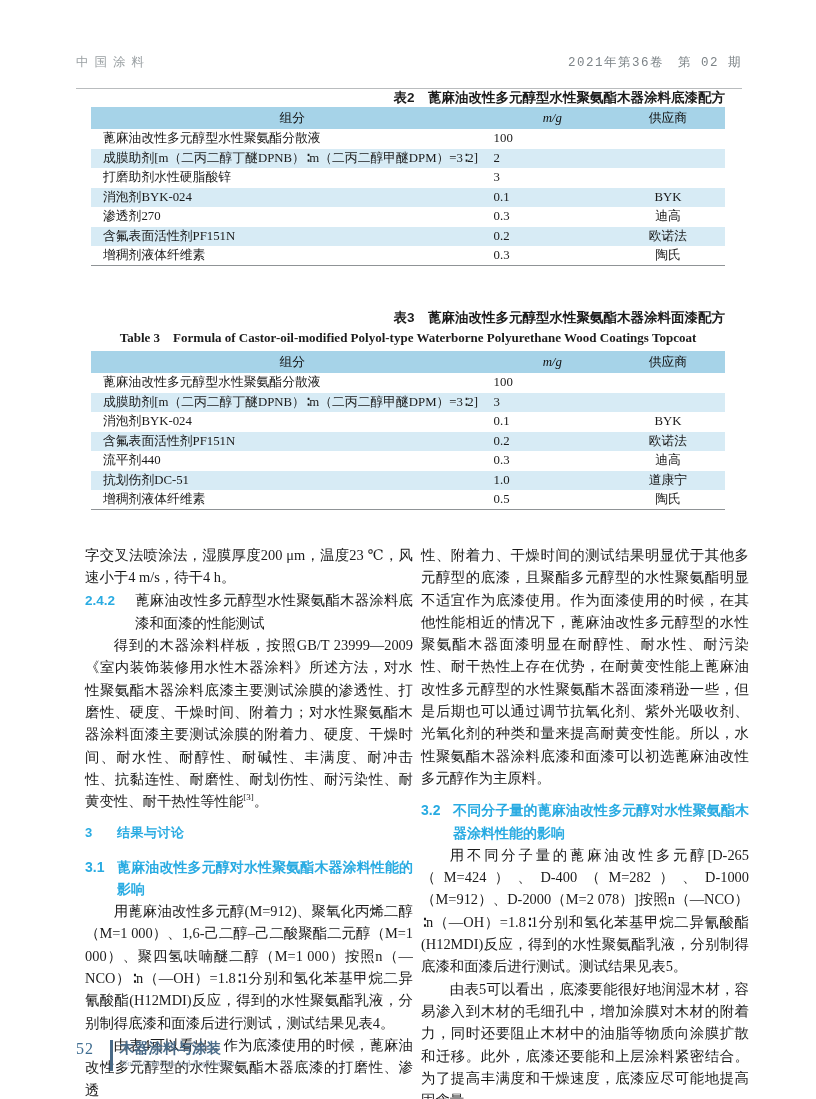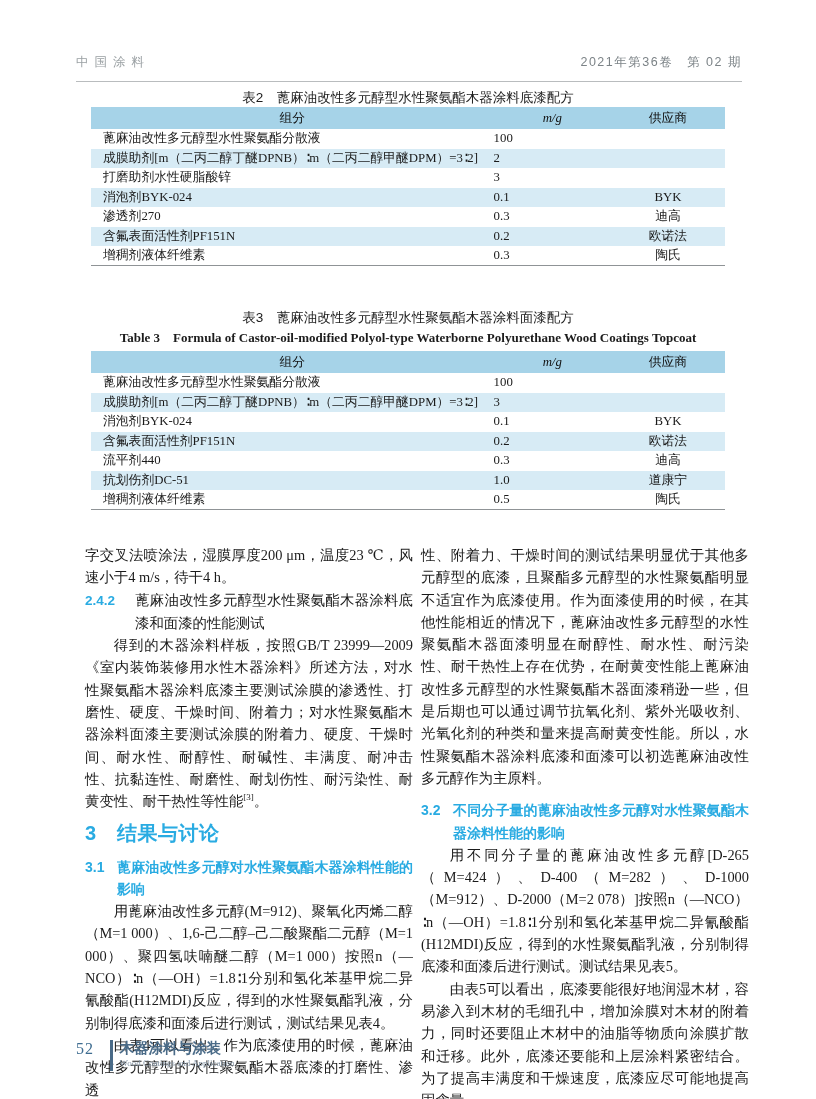--- a/index.html
+++ b/index.html
@@ -9,34 +9,34 @@
     width:816px; height:1099px;
     font-family:"Liberation Serif","DejaVu Serif",serif;
     color:#1a1a1a;
     overflow:hidden;
   }
 
   
   .page-header {
     position:absolute; top:54px; left:76px; width:666px;
     display:flex; justify-content:space-between; align-items:flex-end;
-    border-bottom:1px solid #b9bcbe; padding-bottom:10px;
-    font-family:Liberation Sans, sans-serif;
+    border-bottom:1px solid #b9bcbe; padding-bottom:17px;
+    font-family:Liberation Mono, monospace;
     font-size:12.5px;
   }
   .journal-name { color:#9aa0a3; letter-spacing:6px; }
   .issue-info   { color:#7c8387; letter-spacing:1.5px; }
 
   
   .table-block { position:absolute; left:91px; width:634px; }
   #table-block-1 { top:88px; }
   #table-block-2 { top:308px; }
   .tbl-title-zh {
-    text-align:center; font-family:"Liberation Sans","DejaVu Sans",sans-serif;
-    font-weight:normal; font-size:13.5px; line-height:19px; color:#1c1c1c;
+    text-align:right; font-family:"Liberation Sans","DejaVu Sans",sans-serif;
+    font-weight:bold; font-size:13.5px; line-height:19px; color:#1c1c1c;
   }
   .tbl-title-en {
     text-align:center; font-weight:bold; font-size:13px; line-height:17px;
     margin:2px 0 5px; color:#1c1c1c;
   }
   table.formula { width:100%; border-collapse:collapse; font-size:12.8px; border-bottom:1px solid #8f9396; }
   .formula thead tr { background:#a6d3e8; height:22px; }
   .formula th { font-weight:normal; text-align:center; color:#111; }
   .formula tbody tr { height:19.5px; }
   .formula tbody tr:nth-child(even) { background:#d7ebf5; }
@@ -55,21 +55,21 @@
 
   .h-sub-num {
     display:inline-block; width:50px; text-indent:0;
     color:#29abe2; font-family:"Liberation Sans","DejaVu Sans",sans-serif;
     font-weight:bold; font-size:13.5px;
   }
   .h-242 { padding-left:50px; text-indent:-50px; }
 
   .h-main {
     font-family:"Liberation Sans","DejaVu Sans",sans-serif;
-    color:#29abe2; font-weight:bold; font-size:20px;
+    color:#29abe2; font-weight:bold; font-size:13px;
     line-height:26px; margin:7px 0 4px; letter-spacing:0.5px;
   }
   .h-main .num { display:inline-block; width:32px; }
 
   .h-two {
     font-family:"Liberation Sans","DejaVu Sans",sans-serif;
     color:#29abe2; font-weight:bold; font-size:14px;
     line-height:22.3px; padding-left:32px; text-indent:-32px;margin-top:10px;
   }
   .h-two .num { display:inline-block; width:32px; text-indent:0; }

